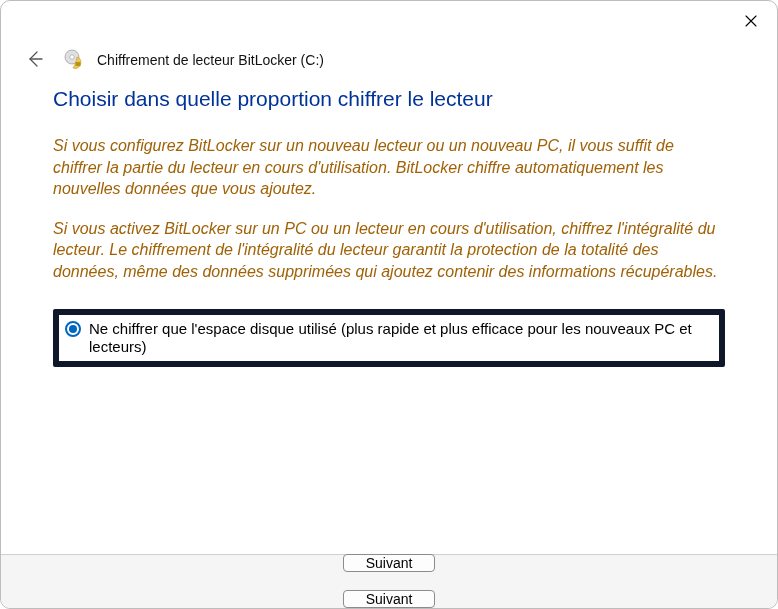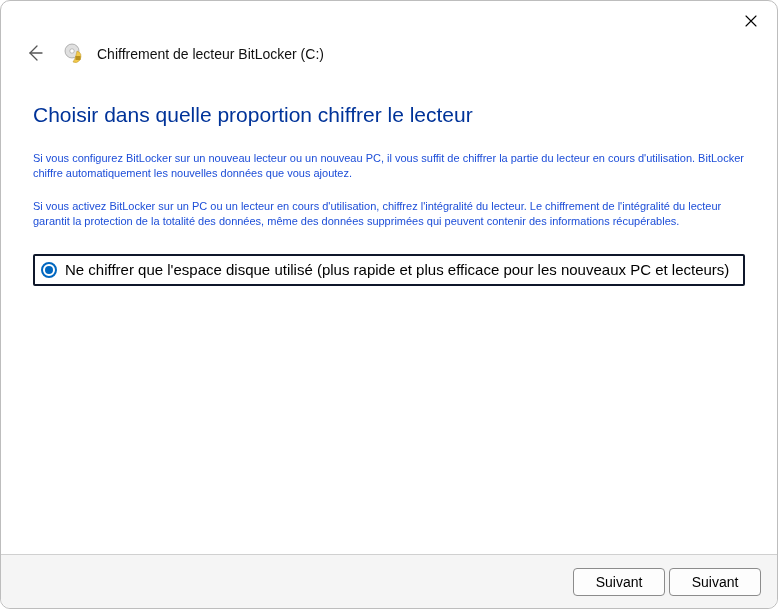--- a/index.html
+++ b/index.html
@@ -37,21 +37,21 @@
     align-items: center;
     justify-content: center;
     cursor: pointer;
   }
   .close-btn svg { width: 12px; height: 12px; }
   .header-row {
     display: flex;
     align-items: center;
     gap: 12px;
     padding: 0 18px 0 22px;
-    margin-top: 6px;
+    margin-top: 12px;
   }
   .back-arrow {
     width: 22px;
     height: 22px;
     display: flex;
     align-items: center;
     justify-content: center;
     cursor: pointer;
     color: #555;
   }
@@ -63,51 +63,52 @@
     align-items: center;
     justify-content: center;
     margin-left: 6px;
   }
   .hdr-icon svg { width: 22px; height: 22px; }
   .breadcrumb {
     font-size: 14px;
     color: #111;
   }
   .content {
-    padding: 0 32px;
-    margin-top: 38px;
+    padding: 0 52px;
+    margin-top: 16px;
   }
   .page-title {
     color: #003399;
     font-size: 21px;
     font-weight: 400;
     margin: 0 0 24px 0;
   }
   .para {
-    font-size: 11px;
+    font-size: 16px;
     line-height: 1.35;
-    color: #1d4ed8;
+    color: #a16207;
     margin: 0 0 18px 0;
+    font-style: italic;
   }
   .options {
     margin-top: 26px;
   }
   .option-row {
     display: flex;
     align-items: flex-start;
     gap: 8px;
     padding: 5px 6px;
     border: 2px solid transparent;
     border-radius: 2px;
     margin-bottom: 6px;
     cursor: pointer;
     line-height: 1.2;
   }
   .option-row.highlight {
-    border: 2px solid #0f172a;
+    border: 6px solid #0f172a;
   }
   .radio {
     width: 16px;
     height: 16px;
     border: 1px solid #333;
     border-radius: 50%;
     box-sizing: border-box;
     flex: 0 0 auto;
     margin-top: 1px;
     display: flex;
@@ -134,24 +135,25 @@
     bottom: 0;
     left: 0;
     right: 0;
     height: 54px;
     border-top: 1px solid #d0d0d0;
     background: #f5f5f5;
     display: flex;
     justify-content: flex-end;
     align-items: center;
     padding: 0 16px;
-    gap: 4px;
+    gap: 18px;
     box-sizing: border-box;
     border-bottom-left-radius: 10px;
     border-bottom-right-radius: 10px;
+    flex-direction: column;
   }
   .btn {
     min-width: 92px;
     height: 28px;
     padding: 0 16px;
     font-size: 14px;
     font-family: inherit;
     background: #fdfdfd;
     border: 1px solid #8c8c8c;
     border-radius: 4px;
@@ -193,21 +195,21 @@
         <path d="M14 8 Q20 10 17 17 Q14 21 10 19 Q13 15 14 8 Z" fill="#f2c94c" stroke="#b89020" stroke-width="0.5"></path>
         <rect x="12.5" y="13" width="5" height="4" rx="0.6" fill="#b89020"></rect>
       </svg>
     </div>
     <div class="breadcrumb">Chiffrement de lecteur BitLocker (C:)</div>
   </div>
 
   <div class="content">
     <h1 class="page-title">Choisir dans quelle proportion chiffrer le lecteur</h1>
     <p class="para">Si vous configurez BitLocker sur un nouveau lecteur ou un nouveau PC, il vous suffit de chiffrer la partie du lecteur en cours d'utilisation. BitLocker chiffre automatiquement les nouvelles données que vous ajoutez.</p>
-    <p class="para">Si vous activez BitLocker sur un PC ou un lecteur en cours d'utilisation, chiffrez l'intégralité du lecteur. Le chiffrement de l'intégralité du lecteur garantit la protection de la totalité des données, même des données supprimées qui peuvent contenir des informations récupérables.</p>
+    <p class="para">Si vous activez BitLocker sur un PC ou un lecteur en cours d'utilisation, chiffrez l'intégralité du lecteur. Le chiffrement de l'intégralité du lecteur garantit la protection de la totalité des données, même des données supprimées qui ajoutez contenir des informations récupérables.</p>
 
     <div class="options">
       <label class="option-row highlight">
         <span class="radio checked"></span>
         <span class="option-label">Ne chiffrer que l'espace disque utilisé (plus rapide et plus efficace pour les nouveaux PC et lecteurs)</span>
       </label>
     </div>
   </div>
 
   <div class="footer">

